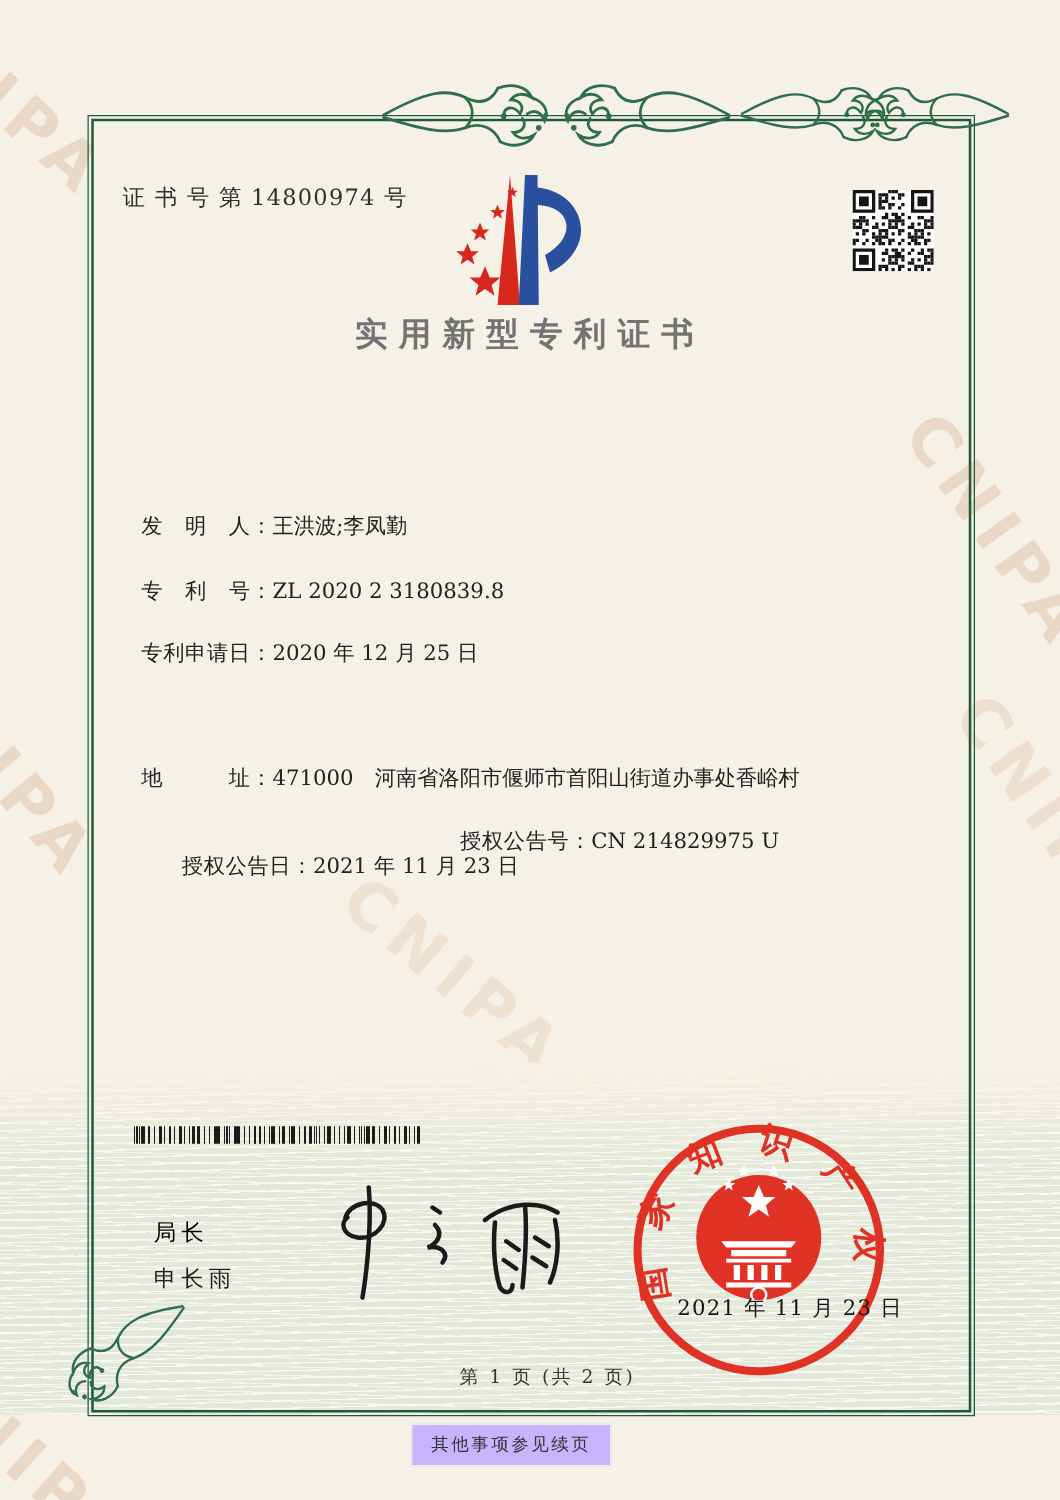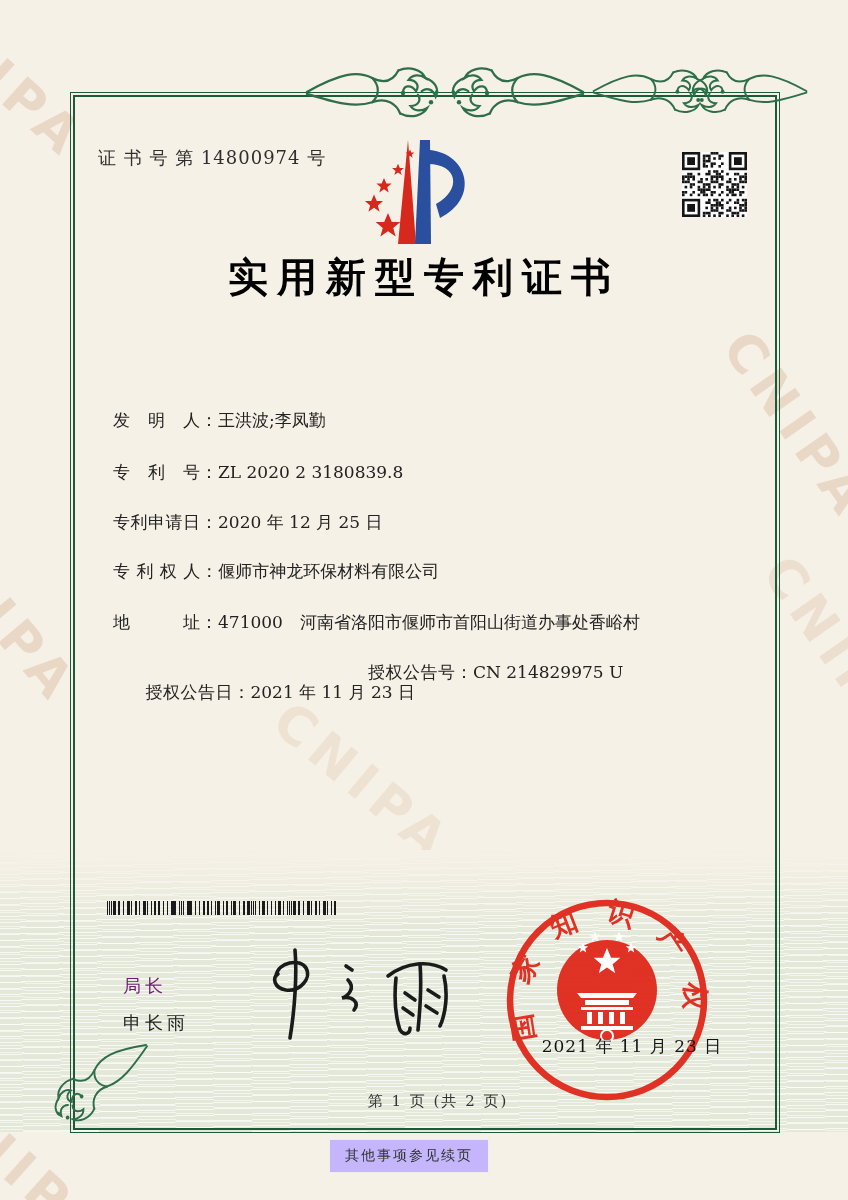--- a/index.html
+++ b/index.html
@@ -20,36 +20,36 @@
   .frame::before{content:"";position:absolute;inset:2px;border:2px solid #1d5a39;}
 
   
   .wm{position:absolute;z-index:0;font-family:"DejaVu Sans","Liberation Sans",sans-serif;
       font-weight:800;font-size:52px;letter-spacing:8px;color:rgba(206,160,126,.30);
       transform-origin:left top;white-space:nowrap;}
 
   .content{position:absolute;left:0;top:0;width:728px;height:1200px;z-index:3;}
   .abs{position:absolute;}
   .certno{left:98px;top:146px;font-size:18px;color:#2f2f2f;letter-spacing:1px;}
-  .title{left:0;top:250px;width:848px;text-align:center;font-size:40px;font-weight:bold;
-         letter-spacing:9px;color:#000000;}
+  .title{left:0;top:250px;width:848px;text-align:center;font-size:26px;font-weight:bold;
+         letter-spacing:9px;color:#737373;}
   .row{left:113px;width:640px;font-size:17px;color:#222;white-space:pre-wrap;}
   .row .lbl{letter-spacing:.5px;}
   .grant-right{position:absolute;left:255px;top:0;white-space:pre-wrap;}
   .paras{left:102px;top:699px;width:642px;font-size:16px;line-height:25px;color:#222;
          text-align:justify;}
   .paras p{margin:0;text-indent:2em;}
 
   .barcode{left:107px;top:901px;width:229px;height:14px;
     background-image:
       repeating-linear-gradient(90deg,#1b1b1b 0 1px,transparent 1px 4px),
       repeating-linear-gradient(90deg,transparent 0 2px,#1b1b1b 2px 3px,transparent 3px 9px),
       repeating-linear-gradient(90deg,transparent 0 6px,#1b1b1b 6px 8px,transparent 8px 15px);}
 
-  .signer-title{left:123px;top:974px;font-size:18px;color:#701a75;letter-spacing:4px;}
+  .signer-title{left:123px;top:974px;font-size:18px;color:#000000;letter-spacing:4px;}
   .signer-name{left:123px;top:1011px;font-size:18px;color:#1e1e1e;letter-spacing:4px;}
   .signature{left:248px;top:938px;}
 
   .seal{left:497px;top:890px;width:220px;height:220px;opacity:.95;}
   .seal-date{left:527px;top:1035px;width:210px;text-align:center;font-size:17px;
              color:#141414;letter-spacing:1px;z-index:4;}
 
   .page-footer{left:70px;top:1092px;width:680px;text-align:center;font-size:15px;color:#333;letter-spacing:2px;padding-left:28px;}
   .note-box{left:329px;top:1139px;width:158px;height:32px;background:#c4b5fd;
             border:1px solid #eee;display:flex;align-items:center;justify-content:center;
@@ -334,21 +334,20 @@
           <rect x="21" y="24" width="1" height="1"></rect>
           <rect x="23" y="24" width="1" height="1"></rect>
         </g>
     </svg>
 
     <div class="abs title">实用新型专利证书</div>
 
     <div class="abs row" style="top:409px;"><span class="lbl">发　明　人：</span><span class="val">王洪波;李凤勤</span></div>
     <div class="abs row" style="top:461px;"><span class="lbl">专　利　号：</span><span class="val">ZL 2020 2 3180839.8</span></div>
     <div class="abs row" style="top:511px;"><span class="lbl">专利申请日：</span><span class="val">2020 年 12 月 25 日</span></div>
-    <div class="abs row" style="top:560px;"><span class="lbl">专 利 权 人：</span><span class="val">偃师市神龙环保材料有限公司</span></div>
     <div class="abs row" style="top:611px;"><span class="lbl">地　　　址：</span><span class="val">471000　河南省洛阳市偃师市首阳山街道办事处香峪村</span></div>
     <div class="abs row" style="top:661px;">
       <span class="lbl">授权公告日：</span><span class="val">2021 年 11 月 23 日</span>
       <span class="grant-right"><span class="lbl">授权公告号：</span><span class="val">CN 214829975 U</span></span>
     </div>
 
 
     <div class="abs barcode"></div>
 
     <div class="abs signer-title">局长</div>

